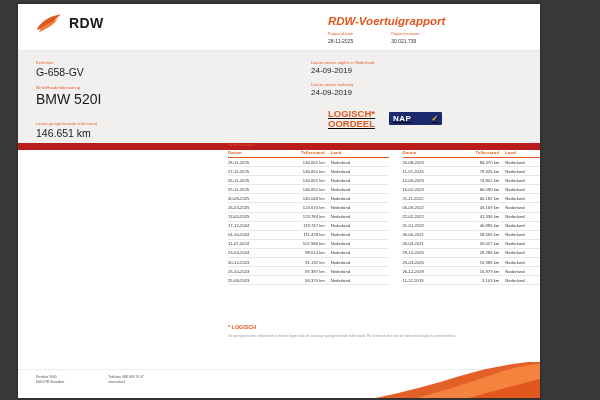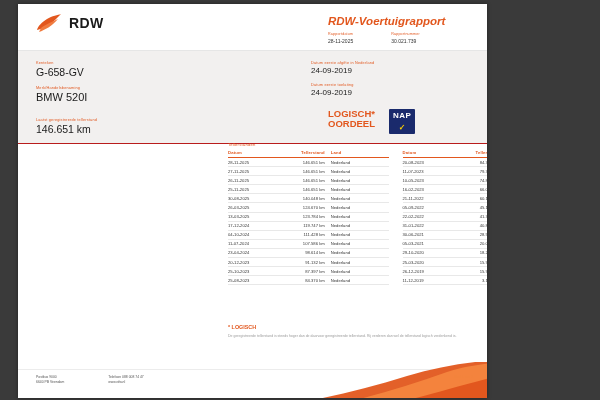--- a/index.html
+++ b/index.html
@@ -5,21 +5,21 @@
   html,body{margin:0;padding:0;}
   body{
     width:600px;height:400px;
     background:#3a3a3a;
     font-family:"Liberation Sans",sans-serif;
     overflow:hidden;
   }
   .page{
     position:absolute;
     left:18px;top:4px;
-    width:469px;height:394px;
+    width:522px;height:394px;
     background:#ffffff;
     box-shadow:0 0 4px rgba(0,0,0,.4);
     overflow:hidden;
   }
   
   .header{
     position:relative;
     height:46px;
     border-bottom:1px solid #e6e6e6;
   }
@@ -39,37 +39,37 @@
     position:absolute;left:310px;top:28px;
     display:flex;gap:38px;
   }
   .rep-meta .lbl{font-size:3.6px;color:#e2571e;display:block;margin-bottom:2px;letter-spacing:.2px;}
   .rep-meta .val{font-size:5px;color:#333;display:block;}
   
   .band{
     position:relative;
     height:92px;
     background:#f2f0ef;
-    border-bottom:1px solid #b91c1c;
+    border-bottom:7px solid #b91c1c;
   }
   .band-left{position:absolute;left:18px;top:10px;width:230px;}
   .band-right{position:absolute;left:293px;top:10px;width:230px;}
   .flbl{font-size:3.8px;color:#e2571e;letter-spacing:.2px;margin-bottom:1px;}
-  .fval{font-size:11px;color:#1a1a1a;margin-bottom:8px;}
+  .fval{font-size:14px;color:#1a1a1a;margin-bottom:8px;}
   .fval.small{font-size:8px;}
   .fval.big{font-size:10.5px;}
   .rsep{height:7px;}
-  .badges{position:absolute;left:310px;top:58px;display:flex;align-items:flex-start;gap:14px;}
+  .badges{position:absolute;left:310px;top:58px;display:flex;align-items:center;gap:14px;text-decoration:underline;}
   .logisch-badge{line-height:1.05;}
   .logisch-badge .l1{font-size:9.5px;font-weight:bold;color:#e2571e;}
   .logisch-badge .l2{font-size:9.5px;font-weight:bold;color:#e2571e;}
   .nap-badge{
-    display:flex;align-items:center;gap:3px;
+    display:flex;align-items:center;gap:20px;
     background:#1a2a6c;color:#fff;
-    padding:2px 4px;border-radius:1px;flex-direction:column;
+    padding:2px 4px;border-radius:1px;
   }
   .nap-badge .nap-t{font-size:8px;font-weight:bold;letter-spacing:.5px;}
   .nap-badge .nap-c{font-size:8px;color:#ffd200;font-weight:bold;}
   
   .tbl-wrap{position:absolute;left:210px;top:138px;width:335px;}
   .tbl-title{font-size:4.2px;color:#e2571e;margin-bottom:3px;letter-spacing:.2px;}
   .cols{display:flex;gap:14px;}
   .col{flex:1;}
   table{width:100%;border-collapse:collapse;}
   th{

